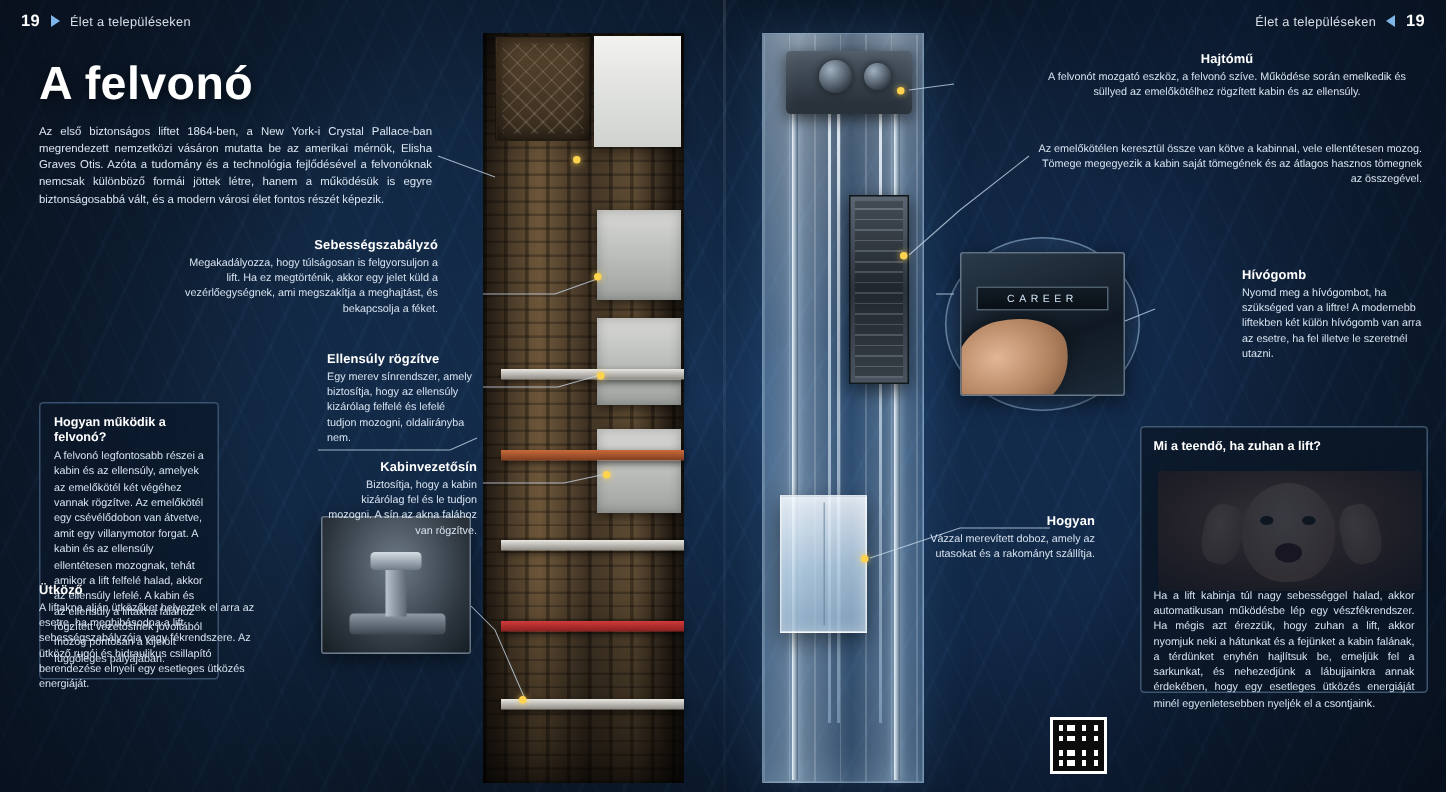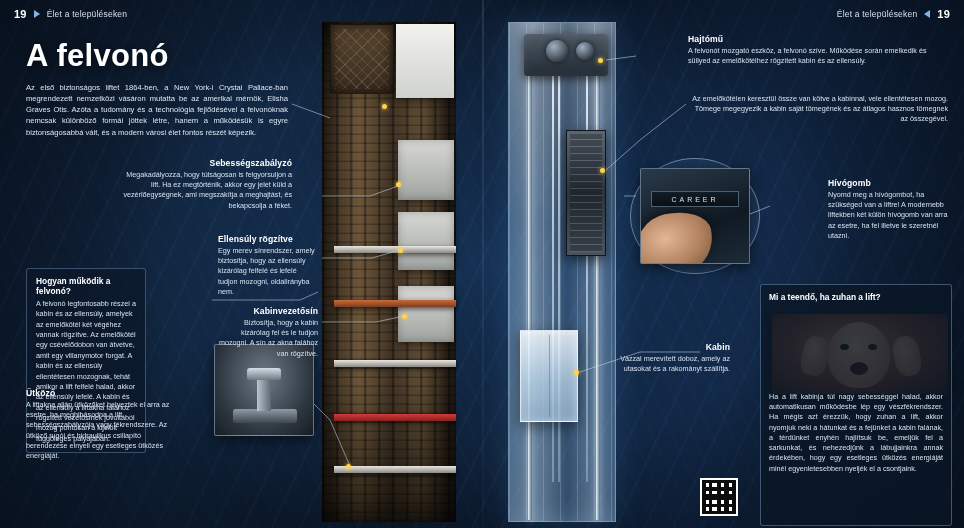--- a/index.html
+++ b/index.html
@@ -71,21 +71,21 @@
   }
 
   
   .cap { position: absolute; z-index: 30; }
   .cap .h {
     font-size: 8.6px; font-weight: bold; color: #ffffff; margin-bottom: 2px;
     letter-spacing: .1px;
   }
   .cap .b { font-size: 7.2px; line-height: 1.42; color: #d6e1ee; }
   .cap.r { text-align: right; }
-  .cap.c { }
+  .cap.c { text-align: center; }
 
   
   .panel {
     position: absolute; z-index: 30;
     background: rgba(11,24,42,0.72);
     border: 1px solid rgba(140,185,235,0.35);
     border-radius: 3px;
     padding: 7px 9px 8px 9px;
     margin-top: 48px;
   }
@@ -314,21 +314,21 @@
     width: 100%; height: 100%;
     background-image:
       linear-gradient(90deg, #000 0 12%, transparent 12% 20%, #000 20% 28%, transparent 28% 44%, #000 44% 56%, transparent 56% 64%, #000 64% 80%, transparent 80% 88%, #000 88% 100%),
       linear-gradient(0deg, #000 0 10%, transparent 10% 22%, #000 22% 30%, transparent 30% 42%, #000 42% 58%, transparent 58% 68%, #000 68% 78%, transparent 78% 90%, #000 90% 100%);
     background-blend-mode: multiply;
     opacity: .95;
   }
 
   
   .rbox {
-    position: absolute; left: 760px; top: 284px; width: 192px; height: 242px; z-index: 28;
+    position: absolute; left: 760px; top: 284px; width: 192px; height: 178px; z-index: 28;
     background: rgba(10,22,38,0.80);
     border: 1px solid rgba(150,190,235,.38);
     border-radius: 3px;
     padding: 7px 8px;
   }
   .rbox .h { font-size: 8.4px; font-weight: bold; color: #fff; margin-bottom: 6px; }
   .rbox .b { font-size: 7.2px; line-height: 1.42; color: #d6e1ee; text-align: justify; }
 </style>
 </head>
 <body>
@@ -451,21 +451,21 @@
 <div class="cap r" style="left:688px; top:94px; width:260px;">
   <div class="b">Az emelőkötélen keresztül össze van kötve a kabinnal, vele ellentétesen mozog. Tömege megegyezik a kabin saját tömegének és az átlagos hasznos tömegnek az összegével.</div>
 </div>
 
 <div class="cap" style="left:828px; top:178px; width:122px;">
   <div class="h">Hívógomb</div>
   <div class="b">Nyomd meg a hívógombot, ha szükséged van a liftre! A modernebb liftekben két külön hívógomb van arra az esetre, ha fel illetve le szeretnél utazni.</div>
 </div>
 
 <div class="cap r" style="left:620px; top:342px; width:110px;">
-  <div class="h">Kabin</div>
+  <div class="h">Hogyan</div>
   <div class="b">Vázzal merevített doboz, amely az utasokat és a rakományt szállítja.</div>
 </div>
 
 <div class="rbox">
   <div class="h">Mi a teendő, ha zuhan a lift?</div>
   <div style="height:84px;"></div>
   <div class="b">Ha a lift kabinja túl nagy sebességgel halad, akkor automatikusan működésbe lép egy vészfékrendszer. Ha mégis azt érezzük, hogy zuhan a lift, akkor nyomjuk neki a hátunkat és a fejünket a kabin falának, a térdünket enyhén hajlítsuk be, emeljük fel a sarkunkat, és nehezedjünk a lábujjainkra annak érdekében, hogy egy esetleges ütközés energiáját minél egyenletesebben nyeljék el a csontjaink.</div>
 </div>
 <div class="photo girl">
   <div class="face"></div>

